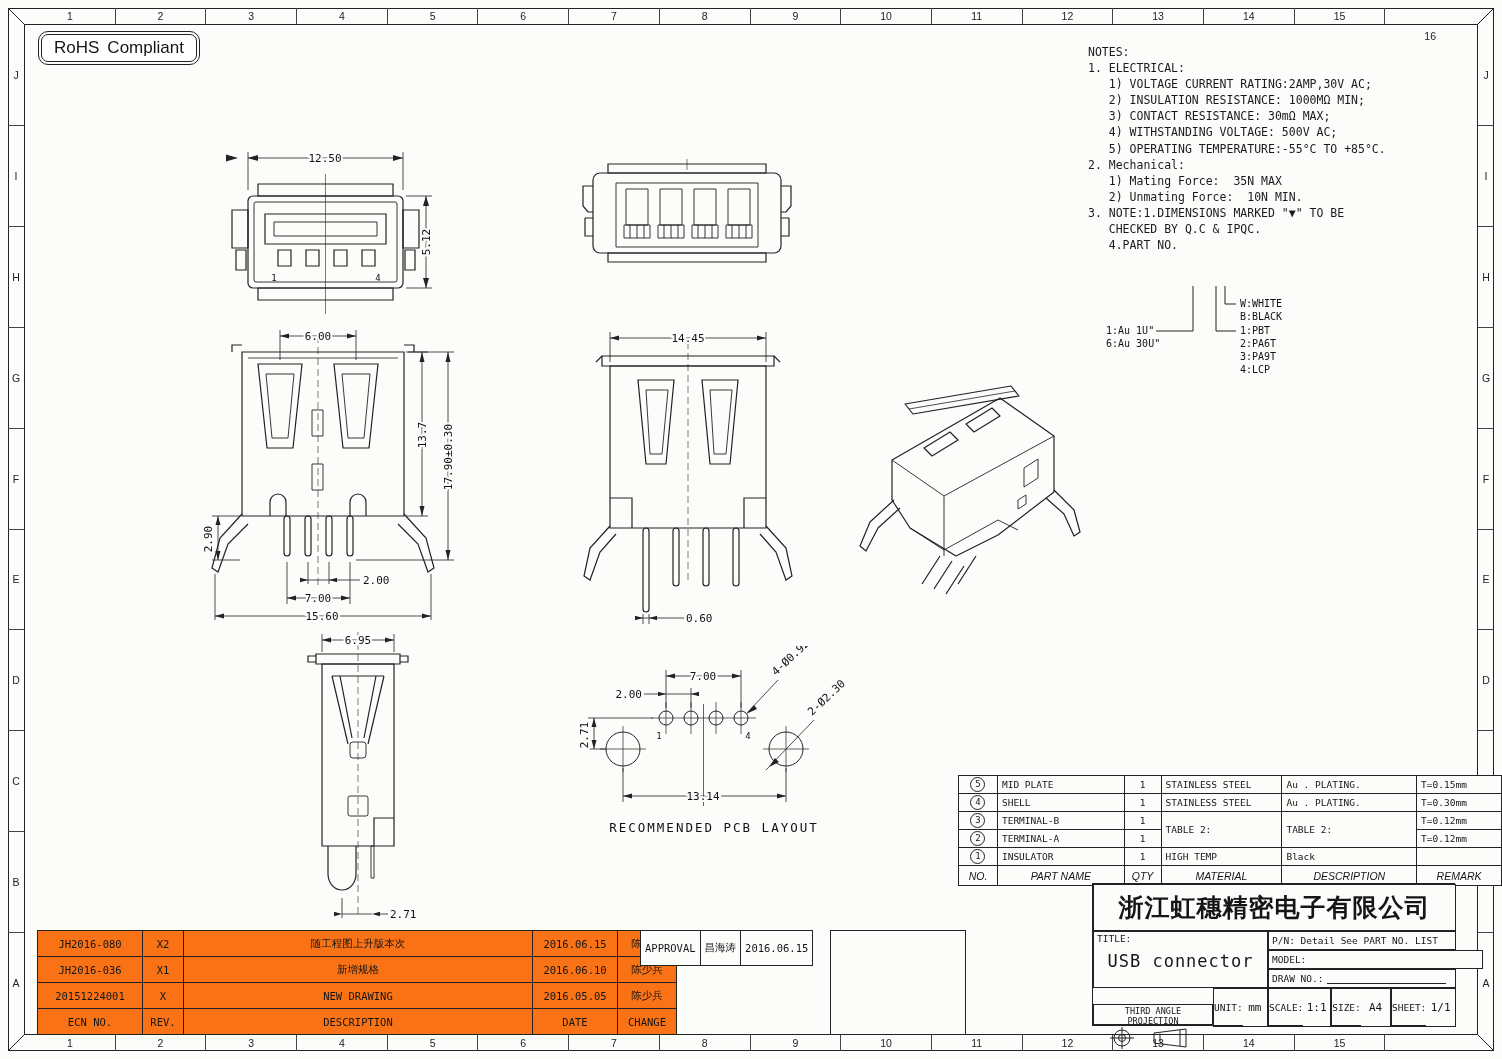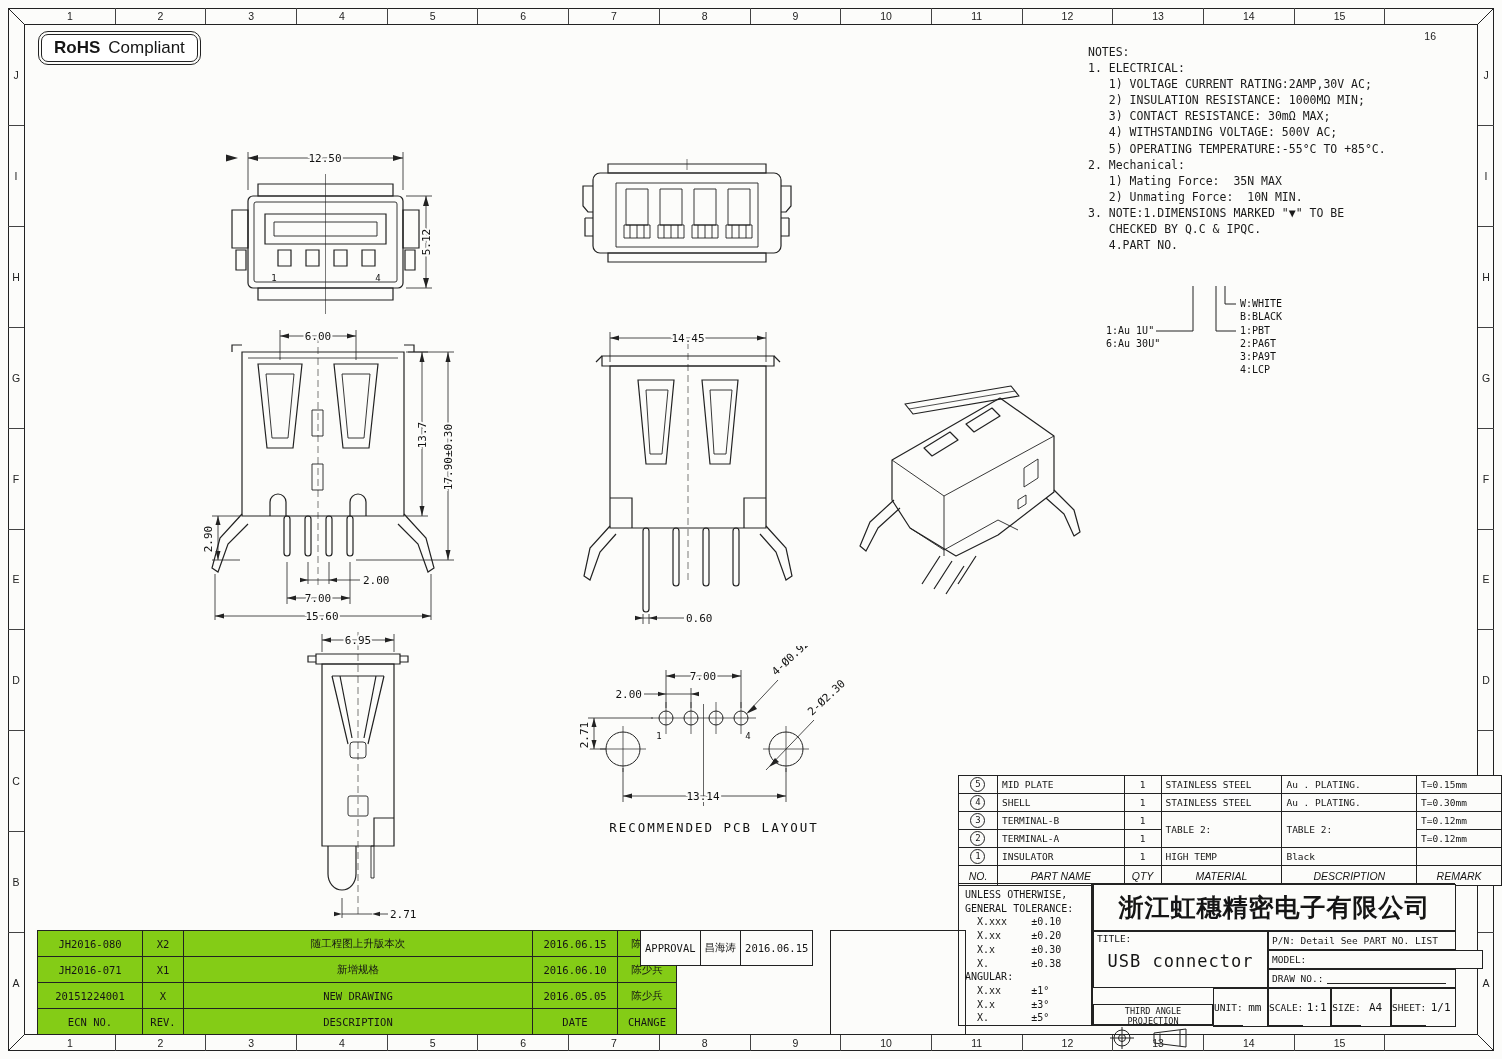--- a/index.html
+++ b/index.html
@@ -15,21 +15,21 @@
   .ruler-left{left:8px;top:25px;width:16px;height:1008px;flex-direction:column;}
   .ruler-right{left:1478px;top:25px;width:16px;height:1008px;flex-direction:column;}
   .ruler span{flex:1;display:flex;align-items:center;justify-content:center;}
   .ruler-top span,.ruler-bottom span{border-right:1px solid #444;}
   .ruler-top span:last-child,.ruler-bottom span:last-child{border-right:none;margin-top:28px;}
   .ruler-left span,.ruler-right span{border-bottom:1px solid #444;}
   .ruler-left span:last-child,.ruler-right span:last-child{border-bottom:none;}
 
   .rohs-outer{position:absolute;left:38px;top:31px;border:1.5px solid #222;border-radius:10px;padding:2px;}
   .rohs-inner{border:1.5px solid #222;border-radius:7px;padding:3px 12px;font-family:"Liberation Sans",sans-serif;font-size:17px;white-space:nowrap;background:#fff;}
-  .rohs-inner b{font-weight:bold;margin-right:8px;margin-top:6px;}
+  .rohs-inner b{font-weight:normal;margin-right:8px;margin-top:6px;}
 
   .notes{position:absolute;left:1088px;top:44px;font-size:11.5px;line-height:16.1px;white-space:pre;color:#1a1a1a;}
 
   .view{position:absolute;}
   .view path,.view rect,.view line,.view circle,.view polyline{vector-effect:non-scaling-stroke;}
   text.dt{font-family:"DejaVu Sans Mono",monospace;font-size:11px;fill:#111;stroke:#fcfcfa;stroke-width:4px;paint-order:stroke;text-anchor:middle;}
   text.dt.s{text-anchor:start}
   text.dt.e{text-anchor:end}
   text.pin{font-family:"DejaVu Sans Mono",monospace;font-size:9px;fill:#111;text-anchor:middle;}
   text.lg{font-family:"DejaVu Sans Mono",monospace;font-size:10px;fill:#111;}
@@ -53,21 +53,21 @@
            font-family:"Liberation Sans",sans-serif;font-weight:bold;font-size:25px;letter-spacing:1px;text-align:center;}
   .lab{font-family:"DejaVu Sans Mono",monospace;font-size:9.5px;padding:1px 3px;}
   .title-text{text-align:center;font-size:17px;letter-spacing:1px;margin-top:6px;}
   .smallrow{display:flex;align-items:center;font-size:9.5px;padding:0 3px;white-space:nowrap;}
   .dash{flex:1;border-bottom:1px solid #222;margin:0 6px 0 4px;height:55%;}
   .tb .two{display:flex;}
   .tb .two .t{flex:1;display:flex;align-items:center;justify-content:center;font-size:9.5px;border-bottom:1px solid #222;}
   .tb .two .b{flex:1;display:flex;align-items:center;justify-content:center;font-size:11px;}
 
   .rev{position:absolute;left:37px;top:930px;font-size:10.5px;}
-  .rev td{border:1.5px solid #222;height:25px;padding:0 4px;text-align:center;white-space:nowrap;background:#84cc16;}
+  .rev td{border:1.5px solid #222;height:25px;padding:0 4px;text-align:center;white-space:nowrap;background:#f97316;}
   .appr{position:absolute;left:640px;top:930px;font-size:10.5px;}
   .appr td{border:1.5px solid #222;height:33.5px;padding:0 4px;text-align:center;white-space:nowrap;background:#fcfcfa;}
   .bigcell{position:absolute;left:830px;top:930px;width:136px;height:105px;border:1.5px solid #222;box-sizing:border-box;}
   .cjk{font-family:"Liberation Sans",sans-serif;}
 </style>
 </head>
 <body>
 
 <div class="sheet">
 
@@ -450,21 +450,20 @@
       <td>NO.</td>
       <td>PART NAME</td>
       <td>QTY</td>
       <td>MATERIAL</td>
       <td>DESCRIPTION</td>
       <td>REMARK</td>
     </tr>
   </tbody>
     </table>
 
-  <div class="tol"><div>UNLESS OTHERWISE,</div><div>GENERAL TOLERANCE:</div><div>  X.xxx    ±0.10</div><div>  X.xx     ±0.20</div><div>  X.x      ±0.30</div><div>  X.       ±0.38</div><div>ANGULAR:</div><div>  X.xx     ±1°</div><div>  X.x      ±3°</div><div>  X.       ±5°</div></div>
 
   <div class="tb">
     <div class="cell company cjk" style="left:0;top:0;width:363px;height:47px">浙江虹穗精密电子有限公司</div>
     <div class="cell" style="left:0;top:47px;width:175px;height:57px">
       <div class="lab">TITLE:</div>
       <div class="title-text">USB connector</div>
     </div>
     <div class="cell smallrow" style="left:175px;top:47px;width:188px;height:19px">P/N: Detail See PART NO. LIST</div>
     <div class="cell smallrow" style="left:175px;top:66px;width:215px;height:19px">MODEL:</div>
     <div class="cell smallrow" style="left:175px;top:85px;width:188px;height:19px">
@@ -504,21 +503,21 @@
   <table class="rev">
     <tbody>
         <tr>
       <td style="width:96px">JH2016-080</td>
       <td style="width:32px">X2</td>
       <td style="width:340px" class="cjk">随工程图上升版本次</td>
       <td style="width:76px">2016.06.15</td>
       <td style="width:50px" class="cjk">陈少兵</td>
     </tr>
     <tr>
-      <td>JH2016-071</td>
+      <td>JH2016-036</td>
       <td>X1</td>
       <td class="cjk">新增规格</td>
       <td>2016.06.10</td>
       <td class="cjk">陈少兵</td>
     </tr>
     <tr>
       <td>20151224001</td>
       <td>X</td>
       <td>NEW DRAWING</td>
       <td>2016.05.05</td>

